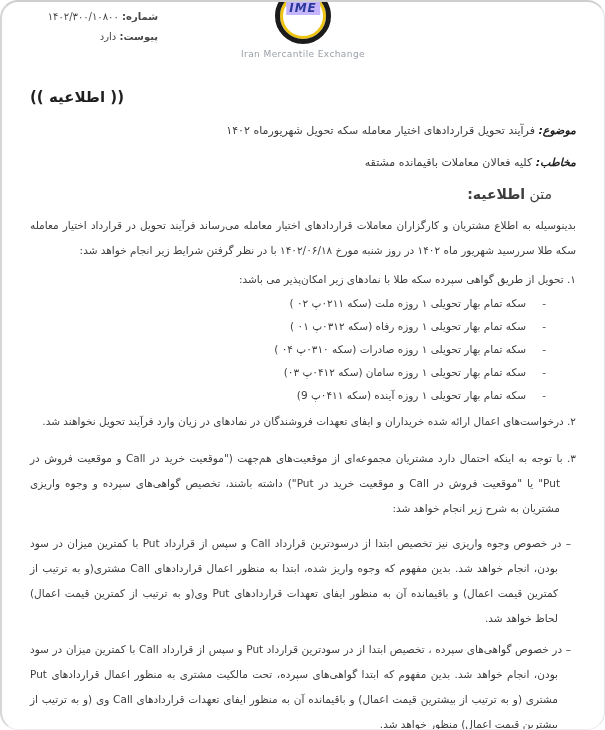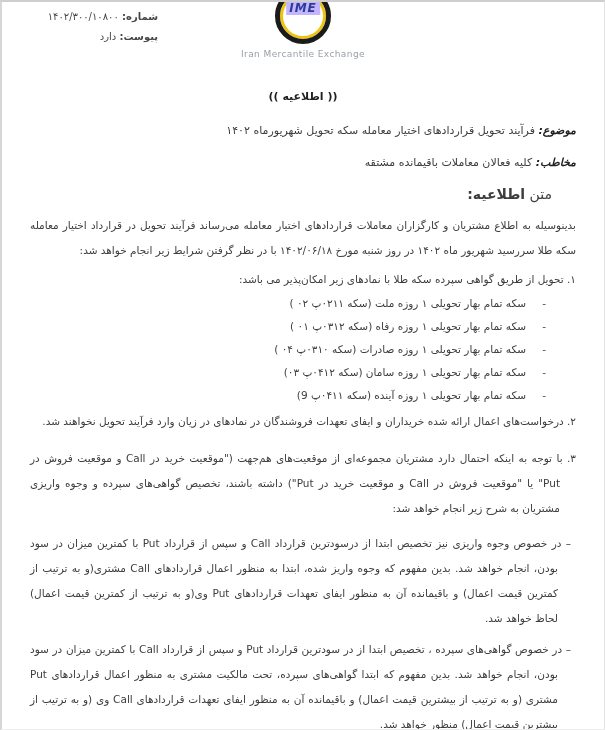--- a/index.html
+++ b/index.html
@@ -9,20 +9,21 @@
     box-sizing:border-box;
     background:#ffffff;
     border-top:2px solid #cfcfcf;
     border-left:2px solid #d6d6d6;
     border-right:1px solid #e3e3e3;
     border-bottom:1px solid #eeeeee;
     font-family:"DejaVu Sans", sans-serif;
     direction:rtl;
     color:#3d3d3d;
     overflow:hidden;
+    border-radius:18px;
   }
   
   .corner-block {
     position:absolute; top:5px; left:26px; width:130px;
     font-size:10px; line-height:20px; color:#474747;
     text-align:right; direction:rtl;
   }
   
   .logo-block { position:absolute; top:0; left:0; right:0; text-align:center; }
   .ring-wrap { position:relative; width:60px; height:46px; margin:0 auto; }
@@ -35,21 +36,21 @@
   .ime-mono {
     position:absolute; top:-1px; left:50%; transform:translateX(-50%);
     background:#c4b5fd; padding:0 3px;
     color:#2c3a9a; font-weight:bold; font-style:italic;
     font-size:12px; letter-spacing:1px; direction:ltr;
   }
   .company-fa { margin-top:4px; color:#3f5cab; font-weight:bold; font-size:11.5px; }
   .company-en { margin-top:1px; color:#9aa0a8; font-size:9px; letter-spacing:0.4px; direction:ltr; }
   
   .content { position:absolute; top:86px; left:28px; right:28px; font-size:10.5px; }
-  .notice-title { text-align:center; font-weight:bold; font-size:11px; color:#1f1f1f; line-height:18px; }
+  .notice-title { text-align:left; font-weight:bold; font-size:15px; color:#1f1f1f; line-height:18px; }
   .meta-line { margin-top:17px; line-height:15px; font-size:11px; }
   .meta-line:first-of-type { margin-top:32px; }
   .meta-line b { font-weight:bold; color:#222;font-style:italic; }
   .body-label-line { margin-top:17px; margin-right:24px; line-height:15px; font-size:14px; }
   .intro { margin-top:11px; line-height:25px; text-align:justify; }
   .num-item { padding-right:16px; text-indent:-16px; line-height:25px; text-align:justify; }
   .item1 { margin-top:4px; }
   .item2 { margin-top:2px; }
   .item3 { margin-top:12px; }
   .coin-list { margin:0 30px 0 0; line-height:23px; }

